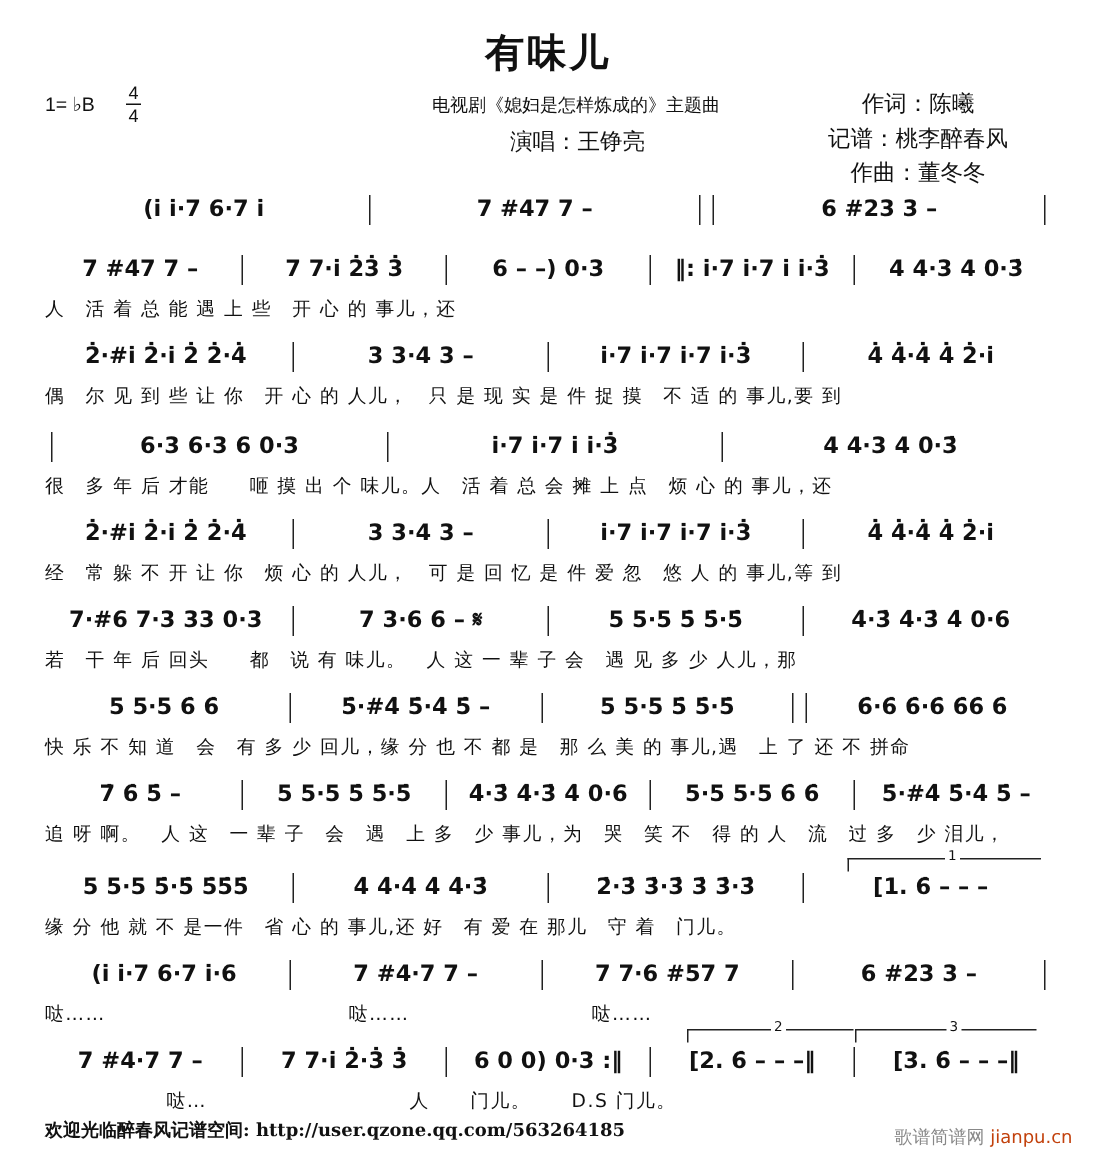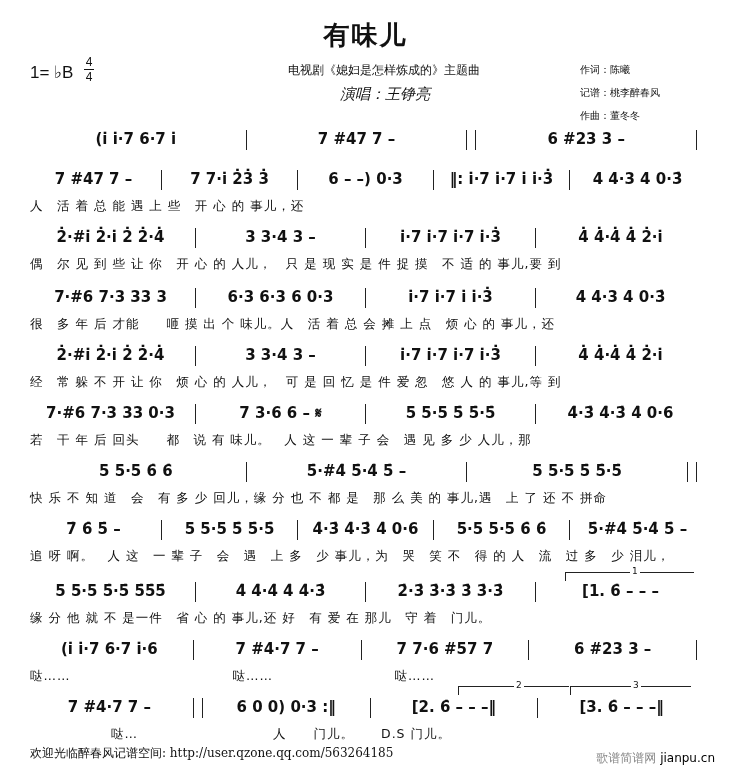--- a/index.html
+++ b/index.html
@@ -1,39 +1,39 @@
 <!DOCTYPE html>
 <html><head>
 <meta charset="utf-8">
 <style>
   html, body { margin:0; padding:0; background:#ffffff; }
   body { width:731px; height:773px; position:relative; overflow:hidden;
          font-family:"DejaVu Sans", sans-serif; color:#111; }
   .title { position:absolute; left:0; width:731px; top:18px; text-align:center;
            font-family:"DejaVu Serif", serif; font-size:26px; font-weight:bold; letter-spacing:2px; }
-  .key { position:absolute; left:30px; top:62px; font-size:17px; font-family:"Liberation Sans", sans-serif; }
+  .key { position:absolute; left:30px; top:62px; font-size:13px; font-family:"Liberation Sans", sans-serif; }
   .ts { position:absolute; left:84px; top:56px; font-size:12px; font-family:"Liberation Sans", sans-serif;
         display:flex; flex-direction:column; align-items:center; line-height:12px; }
   .ts .bar { width:10px; height:1px; background:#111; margin:1px 0; }
   .subtitle { position:absolute; left:288px; top:62px; font-size:12px; font-family:"DejaVu Serif", serif; }
-  .singer { position:absolute; left:340px; top:85px; font-size:15px; font-family:"DejaVu Serif", serif;font-style:italic; }
-  .credits { position:absolute; left:580px; top:58px; font-size:10px; font-family:"DejaVu Serif", serif; line-height:23px; }
+  .singer { position:absolute; left:340px; top:85px; font-size:15px; font-family:"DejaVu Serif", serif; }
+  .credits { position:absolute; left:552px; top:58px; font-size:15px; font-family:"DejaVu Serif", serif; line-height:23px;text-align:center; }
   .credits div { white-space:nowrap; }
 
   .row { position:absolute; left:0; width:731px; }
   .notes { position:absolute; left:30px; right:30px; top:0; height:22px; display:flex; justify-content:flex-end;
            font-family:"DejaVu Sans", sans-serif; font-weight:bold; font-size:15px; white-space:pre; }
   .lyrics { position:absolute; left:30px; right:30px; top:28px; display:flex; justify-content:space-between;
             font-family:"DejaVu Sans", sans-serif; font-size:12.5px; letter-spacing:1px; white-space:pre; }
   .measure { display:inline-block; flex:1; text-align:center; position:relative; }
   .barline { display:inline-block; width:1px; height:20px; background:#222; margin:0 4px; }
 
-  .footer { position:absolute; left:30px; top:745px; font-family:"DejaVu Serif", serif; font-size:12px; }
+  .footer { position:absolute; left:30px; top:745px; font-family:"DejaVu Serif", serif; font-size:12px;font-weight:bold; }
   .watermark { position:absolute; right:16px; top:750px; font-size:12px; color:#888; }
-  .watermark .en { color:#000000; }
+  .watermark .en { color:#c2410c; }
   .volta { position:absolute; border-top:1px solid #222; border-left:1px solid #222; height:8px; font-size:9px; }
   .volta span { position:absolute; top:-7px; left:50%; background:#fff; padding:0 2px; }
 </style>
 </head>
 <body>
 
 <div class="title">有味儿</div>
 <div class="key">1= ♭B</div>
 <div class="ts">
   <span>4</span>
@@ -55,49 +55,49 @@
     </div>
     <div class="row" style="top: 170px;">
       <div class="notes"><span class="measure">7 #47 7 –</span><span class="barline"></span><span class="measure">7 7·i̇ 2̇3̇ 3̇</span><span class="barline"></span><span class="measure">6 – –) 0·3</span><span class="barline"></span><span class="measure">‖: i̇·7 i̇·7 i̇ i̇·3̇</span><span class="barline"></span><span class="measure">4 4·3 4 0·3̇</span></div>
       <div class="lyrics">人　活 着 总 能 遇 上 些　开 心 的 事儿，还</div>
     </div>
     <div class="row" style="top: 228px;">
       <div class="notes"><span class="measure">2̇·#i̇ 2̇·i̇ 2̇ 2̇·4̇</span><span class="barline"></span><span class="measure">3 3·4 3 –</span><span class="barline"></span><span class="measure">i̇·7 i̇·7 i̇·7 i̇·3̇</span><span class="barline"></span><span class="measure">4̇ 4̇·4̇ 4̇ 2̇·i̇</span></div>
       <div class="lyrics">偶　尔 见 到 些 让 你　开 心 的 人儿，　只 是 现 实 是 件 捉 摸　不 适 的 事儿,要 到</div>
     </div>
     <div class="row" style="top: 288px;">
-      <div class="notes"><span class="measure">7·#6 7·3 33 3</span><span class="barline"></span><span class="measure">6·3 6·3 6 0·3</span><span class="barline"></span><span class="measure">i̇·7 i̇·7 i̇ i̇·3̇</span><span class="barline"></span><span class="measure">4 4·3 4 0·3̇</span></div>
+      <div class="notes"><span class="barline"></span><span class="measure">6·3 6·3 6 0·3</span><span class="barline"></span><span class="measure">i̇·7 i̇·7 i̇ i̇·3̇</span><span class="barline"></span><span class="measure">4 4·3 4 0·3̇</span></div>
       <div class="lyrics">很　多 年 后 才能　　咂 摸 出 个 味儿。人　活 着 总 会 摊 上 点　烦 心 的 事儿，还</div>
     </div>
     <div class="row" style="top: 346px;">
       <div class="notes"><span class="measure">2̇·#i̇ 2̇·i̇ 2̇ 2̇·4̇</span><span class="barline"></span><span class="measure">3 3·4 3 –</span><span class="barline"></span><span class="measure">i̇·7 i̇·7 i̇·7 i̇·3̇</span><span class="barline"></span><span class="measure">4̇ 4̇·4̇ 4̇ 2̇·i̇</span></div>
       <div class="lyrics">经　常 躲 不 开 让 你　烦 心 的 人儿，　可 是 回 忆 是 件 爱 忽　悠 人 的 事儿,等 到</div>
     </div>
     <div class="row" style="top: 404px;">
       <div class="notes"><span class="measure">7·#6 7·3 33 0·3</span><span class="barline"></span><span class="measure">7 3·6 6 – 𝄋</span><span class="barline"></span><span class="measure">5 5·5 5̇ 5̇·5̇</span><span class="barline"></span><span class="measure">4̇·3̇ 4̇·3̇ 4̇ 0·6</span></div>
       <div class="lyrics">若　干 年 后 回头　　都　说 有 味儿。　人 这 一 辈 子 会　遇 见 多 少 人儿，那</div>
     </div>
     <div class="row" style="top: 462px;">
-      <div class="notes"><span class="measure">5 5·5 6̇ 6̇</span><span class="barline"></span><span class="measure">5̇·#4̇ 5̇·4̇ 5̇ –</span><span class="barline"></span><span class="measure">5 5·5 5̇ 5̇·5̇</span><span class="barline"></span><span class="barline"></span></div>
+      <div class="notes"><span class="measure">5 5·5 6̇ 6̇</span><span class="barline"></span><span class="measure">5̇·#4̇ 5̇·4̇ 5̇ –</span><span class="barline"></span><span class="measure">5 5·5 5̇ 5̇·5̇</span><span class="barline"></span><span class="barline"></span><span class="measure">6̇·6̇ 6̇·6̇ 6̇6̇ 6̇</span></div>
       <div class="lyrics">快 乐 不 知 道　会　有 多 少 回儿，缘 分 也 不 都 是　那 么 美 的 事儿,遇　上 了 还 不 拼命</div>
     </div>
     <div class="row" style="top: 520px;">
       <div class="notes"><span class="measure">7̇ 6̇ 5̇ –</span><span class="barline"></span><span class="measure">5 5·5 5̇ 5̇·5̇</span><span class="barline"></span><span class="measure">4̇·3̇ 4̇·3̇ 4̇ 0·6</span><span class="barline"></span><span class="measure">5·5 5·5 6̇ 6̇</span><span class="barline"></span><span class="measure">5̇·#4̇ 5̇·4̇ 5̇ –</span></div>
       <div class="lyrics">追 呀 啊。　人 这　一 辈 子　会　遇　上 多　少 事儿，为　哭　笑 不　得 的 人　流　过 多　少 泪儿，</div>
     </div>
     <div class="row" style="top: 582px;">
       <div class="notes"><span class="measure">5 5·5 5̇·5̇ 5̇5̇5̇</span><span class="barline"></span><span class="measure">4̇ 4̇·4̇ 4̇ 4̇·3̇</span><span class="barline"></span><span class="measure">2̇·3̇ 3̇·3̇ 3̇ 3̇·3̇</span><span class="barline"></span><span class="measure">[1. 6̇ – – –</span></div>
       <div class="lyrics">缘 分 他 就 不 是一件　省 心 的 事儿,还 好　有 爱 在 那儿　守 着　门儿。</div>
     </div>
     <div class="row" style="top: 640px;">
       <div class="notes"><span class="measure">(i̇ i̇·7 6·7 i̇·6</span><span class="barline"></span><span class="measure">7 #4·7 7 –</span><span class="barline"></span><span class="measure">7 7·6 #57 7</span><span class="barline"></span><span class="measure">6 #23 3 –</span><span class="barline"></span></div>
       <div class="lyrics">哒……　　　　　　　　　　　　哒……　　　　　　　　　哒……</div>
     </div>
     <div class="row" style="top: 698px;">
-      <div class="notes"><span class="measure">7 #4·7 7 –</span><span class="barline"></span><span class="barline"></span><span class="measure">6 0 0) 0·3 :‖</span><span class="barline"></span><span class="measure">[2. 6̇ – – –‖</span><span class="barline"></span><span class="measure">[3. 6̇ – – –‖</span></div>
+      <div class="notes"><span class="measure">7 #4·7 7 –</span><span class="barline"></span><span class="measure">7 7·i̇ 2̇·3̇ 3̇</span><span class="barline"></span><span class="measure">6 0 0) 0·3 :‖</span><span class="barline"></span><span class="measure">[2. 6̇ – – –‖</span><span class="barline"></span><span class="measure">[3. 6̇ – – –‖</span></div>
       <div class="lyrics">　　　　　　哒…　　　　　　　　　　人　　门儿。　　D.S 门儿。</div>
     </div>
   </div>
 
 <div class="volta" style="left:565px; top:572px; width:128px;">
     <span>1</span>
   </div>
 <div class="volta" style="left:458px; top:686px; width:110px;">
     <span>2</span>
   </div>

